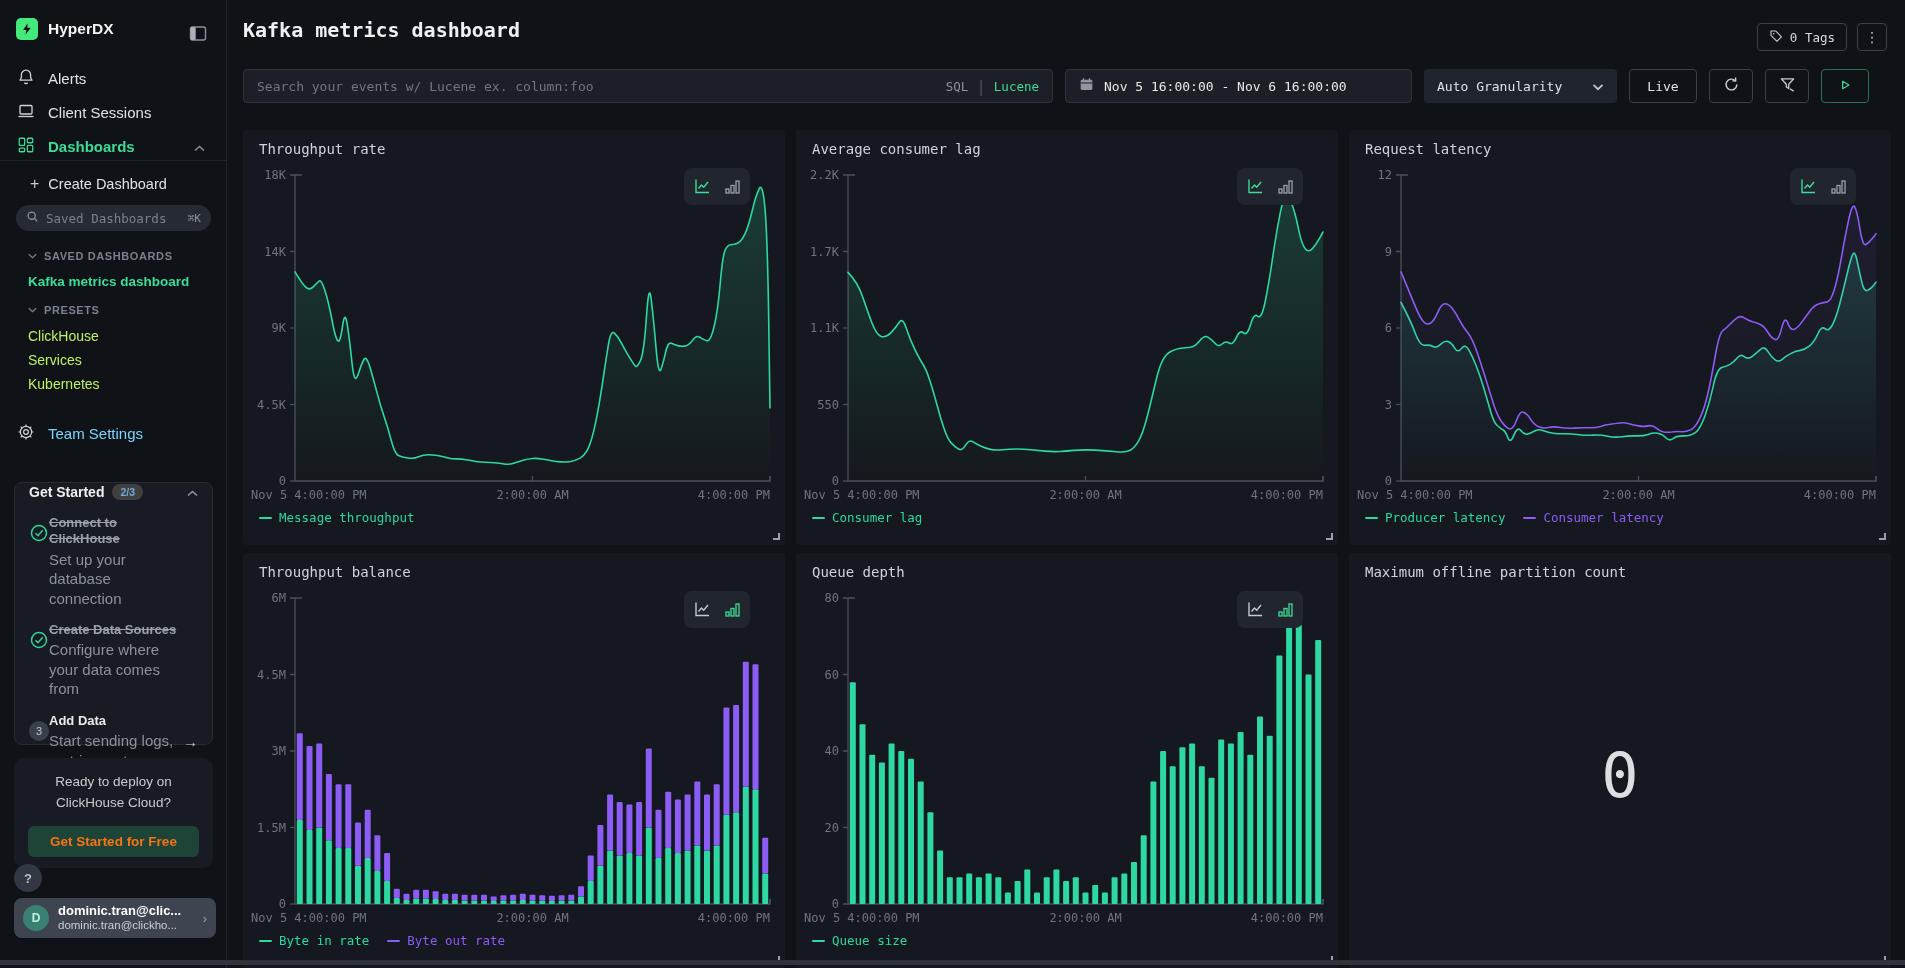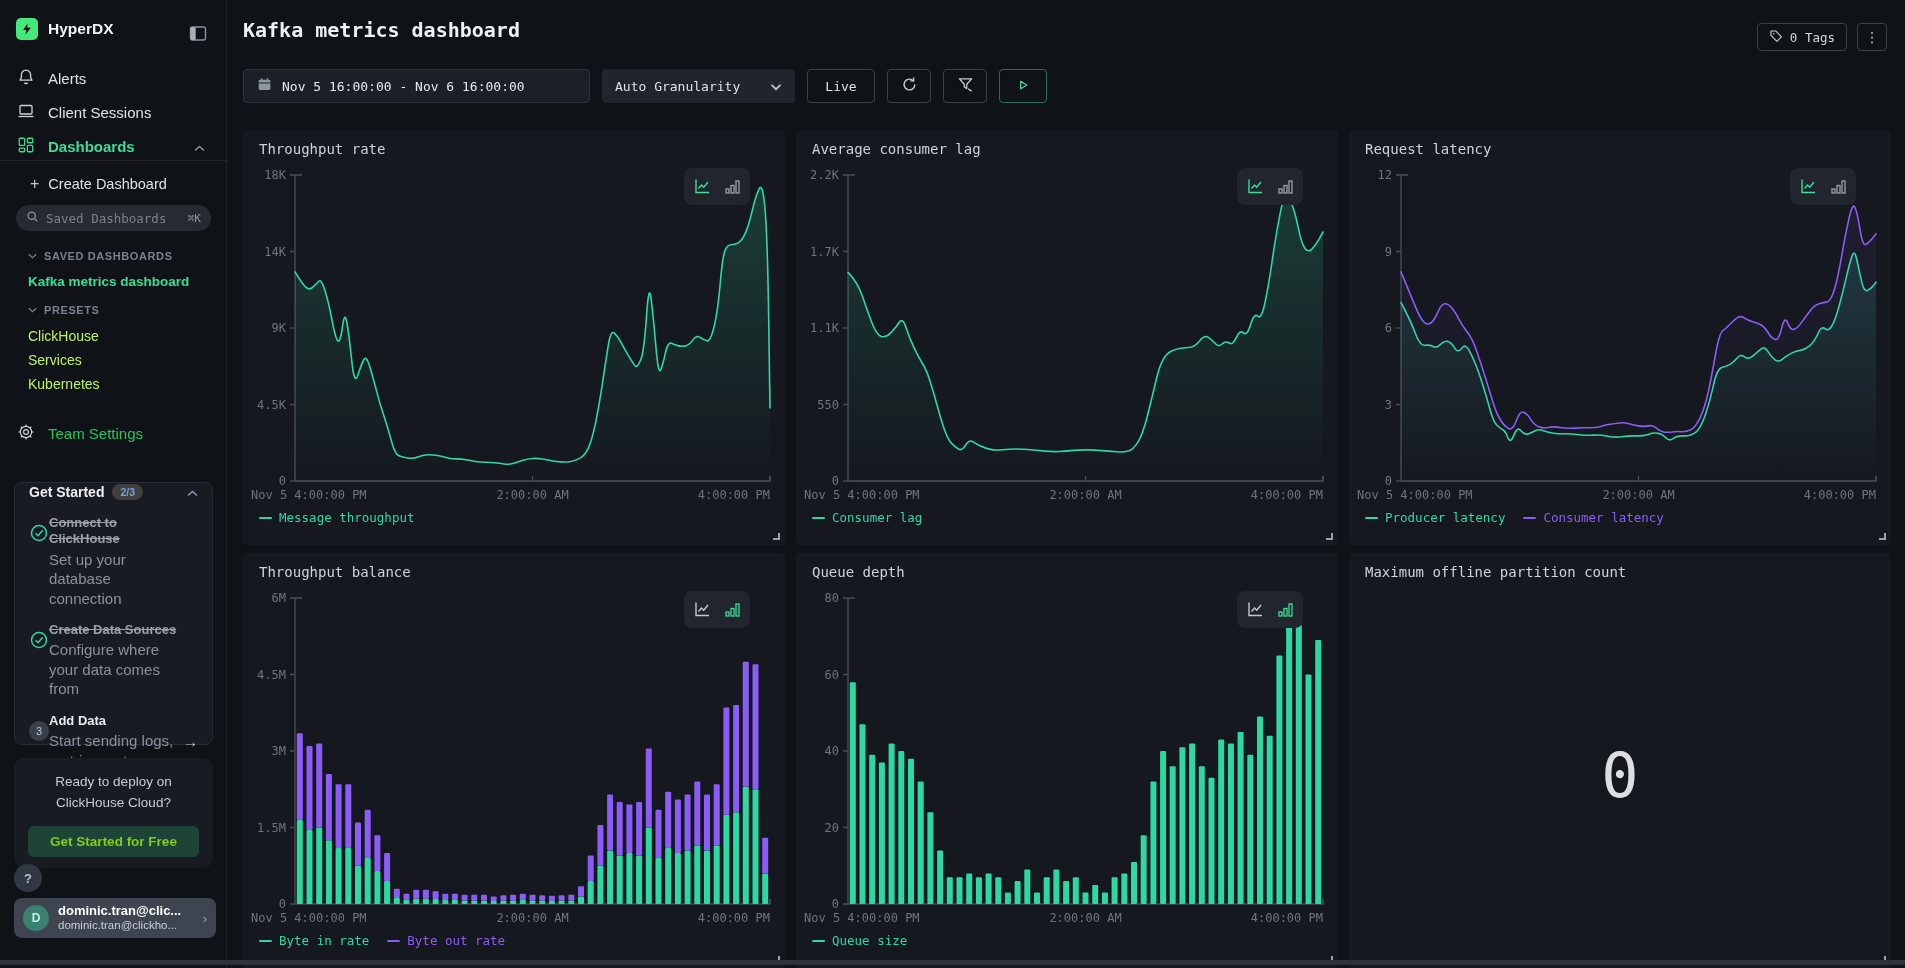--- a/index.html
+++ b/index.html
@@ -21,39 +21,39 @@
   .divider { left:0; top:160px; width:227px; height:1px; background:#20252d; }
   .create-row { left:30px; top:172px; height:24px; display:flex; align-items:center; gap:9px; font-size:14.5px; color:#dfe3e8; cursor:pointer; }
   .plus { font-size:16px; color:#c3c9d2; line-height:1; }
   .search-pill { left:16px; top:205px; width:195px; height:26px; border-radius:13px; background:#262b33; display:flex; align-items:center; gap:7px; padding:0 10px; cursor:text; }
   .search-pill input { background:transparent; border:none; outline:none; color:#aab1bb; font-size:12.5px; width:120px; font-family:"DejaVu Sans Mono", monospace; }
   .search-pill input::placeholder { color:#7a818c; }
   .kbd { margin-left:auto; font-size:11px; color:#8b929c; }
   .sec-hdr { left:28px; display:flex; align-items:center; gap:7px; font-size:11px; font-weight:bold; letter-spacing:.6px; color:#7a818c; cursor:pointer; }
   .side-link { left:28px; font-size:14px; color:#bef264; cursor:pointer; white-space:nowrap; }
   .side-link.green { color:#3ddc97; font-weight:bold; font-size:13.5px; }
-  .team-row { left:0; top:419px; width:227px; height:28px; display:flex; align-items:center; gap:13px; padding-left:17px; font-size:15px; color:#22c55e; cursor:pointer; }
+  .team-row { left:0; top:419px; width:227px; height:28px; display:flex; align-items:center; gap:13px; padding-left:17px; font-size:15px; color:#7dd3fc; cursor:pointer; }
 
   .gs-card { left:14px; top:482px; width:199px; height:263px; background:#181b21; border:1px solid #262b34; border-radius:8px; padding:0 14px; }
   .gs-head { display:flex; align-items:center; gap:8px; }
   .gs-title { font-size:14px; font-weight:bold; color:#eef0f4; }
   .gs-badge { background:#404040; color:#6fa8dc; font-size:10.5px; font-weight:bold; border-radius:9px; padding:2px 8px; }
   .gs-chev { margin-left:auto; color:#8b9ab0; cursor:pointer; }
   .gs-step { display:flex; margin-top:14px; }
   .gs-ico { flex:0 0 20px; padding-top:8px; }
   .num-circle { width:20px; height:20px; border-radius:50%; background:#3a404b; color:#c3c9d2; font-size:11px; display:flex; align-items:center; justify-content:center; }
   .gs-tt { font-size:13px; font-weight:bold; color:#e8eaee; line-height:1.25; }
   .gs-tt.done { color:#9aa1ab; text-decoration:line-through; }
   .gs-desc { font-size:15px; color:#8b929c; line-height:1.3; margin-top:2px; }
   .gs-arrow { margin-left:auto; align-self:center; color:#c3c9d2; font-size:15px; }
   .gs-body { width:128px; }
 
   .cloud-card { left:14px; top:758px; width:199px; height:110px; background:#181b21; border-radius:10px; padding:14px; text-align:center; }
   .cloud-txt { font-size:13.5px; color:#c8ccd2; line-height:1.55; }
-  .cloud-btn { margin-top:12px; width:100%; height:31px; border:none; border-radius:6px; background:#1d4436; color:#84cc16; font-weight:bold; font-size:13.5px; cursor:pointer; font-family:"Liberation Sans", sans-serif; }
+  .cloud-btn { margin-top:12px; width:100%; height:31px; border:none; border-radius:6px; background:#1d4436; color:#f97316; font-weight:bold; font-size:13.5px; cursor:pointer; font-family:"Liberation Sans", sans-serif; }
   .help-btn { left:14px; top:864px; width:28px; height:28px; border-radius:50%; background:#323843; color:#b9c0ca; font-size:13px; font-weight:bold; display:flex; align-items:center; justify-content:center; cursor:pointer; }
   .user-chip { left:14px; top:898px; width:202px; height:40px; background:#3e4450; border-radius:8px; display:flex; align-items:center; gap:9px; padding:0 9px; cursor:pointer; }
   .avatar { width:26px; height:26px; border-radius:50%; background:#3a8172; color:#bff0de; font-size:12px; font-weight:bold; display:flex; align-items:center; justify-content:center; }
   .uc-name { font-size:13px; font-weight:bold; color:#ffffff; line-height:1.15; white-space:nowrap; }
   .uc-mail { font-size:11.5px; color:#c9cdd4; line-height:1.15; white-space:nowrap; }
   .uc-chev { margin-left:auto; color:#9aa1ac; font-size:13px; }
 
   .bottom-strip { position:absolute; left:0; top:960px; width:1905px; height:5px; background:#2d323b; }
 
   
@@ -247,20 +247,26 @@
       <span><svg width="14" height="14" viewBox="0 0 18 18" fill="none" stroke="#c9ced6" stroke-width="1.4" stroke-linejoin="round">
             <path d="M2.5 2.5h6L16 10l-5.8 5.8L2.5 8.3Z"></path>
             <circle cx="6" cy="6" r="1" fill="#c9ced6" stroke="none"></circle>
           </svg></span>
       <span>0 Tags</span>
     </button>
     <button class="ghost-btn kebab mono">⋮</button>
   </div>
 
   <div class="toolbar">
+    <div class="search-box">
+      <input placeholder="Search your events w/ Lucene ex. column:foo" style="">
+      <span class="lang-sql mono">SQL</span>
+      <span class="lang-sep mono">|</span>
+      <span class="lang-lucene mono">Lucene</span>
+    </div>
     <div class="date-box mono">
       <span><svg width="15" height="15" viewBox="0 0 18 18">
             <rect x="2" y="3.2" width="14" height="12.3" rx="1.6" fill="#8f96a1"></rect>
             <rect x="4.6" y="1.4" width="1.8" height="3.4" rx="0.6" fill="#8f96a1"></rect>
             <rect x="11.6" y="1.4" width="1.8" height="3.4" rx="0.6" fill="#8f96a1"></rect>
             <rect x="2" y="6.6" width="14" height="1.2" fill="#1c2026"></rect>
           </svg></span>
       <span>Nov 5 16:00:00 - Nov 6 16:00:00</span>
     </div>
     <div class="gran-box mono">

